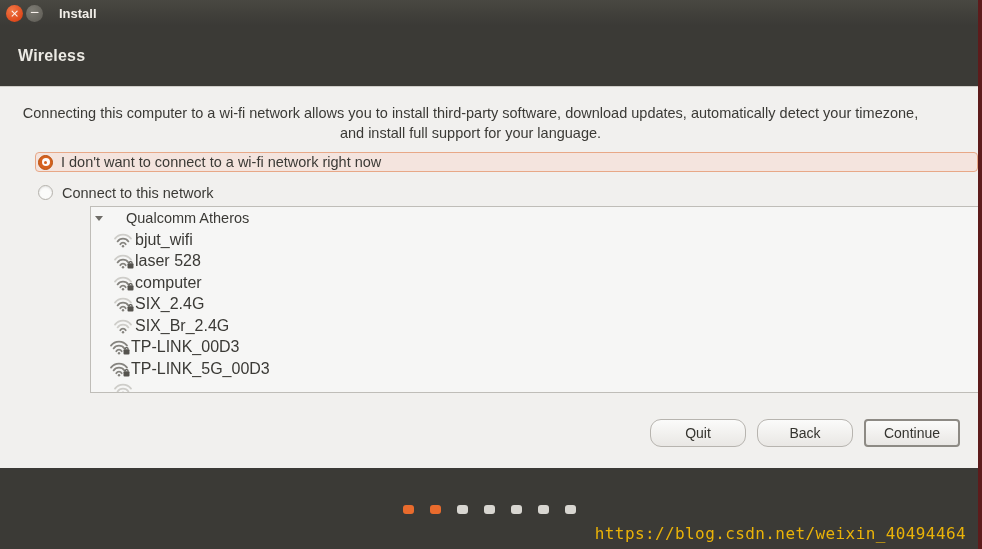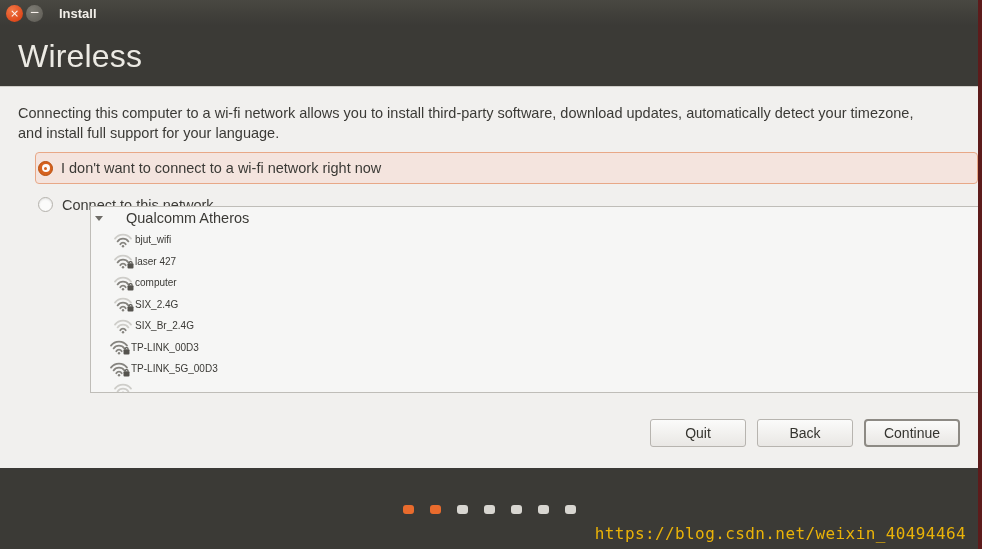--- a/index.html
+++ b/index.html
@@ -63,59 +63,60 @@
   
   .heading-bar {
     height: 60px;
     background: #3b3a36;
     display: flex;
     align-items: center;
     padding-left: 18px;
   }
   .heading-bar h1 {
     color: #eceae4;
-    font-size: 32px;
-    font-weight: normal;
+    font-size: 16px;
+    font-weight: bold;
     letter-spacing: .2px;
   }
 
   
   .content {
     position: absolute;
     left: 0;
     top: 86px;
     width: 978px;
     height: 382px;
     background: #f1f0ee;
     border-top: 1px solid #cfcdc8;
     padding: 16px 18px 0 18px;
   }
 
   .intro {
     font-size: 14.5px;
     color: #3b3a36;
     line-height: 20px;
     width: 905px;
+    text-align: center;
   }
 
   
   .radio-row {
     display: flex;
     align-items: center;
     height: 23px;
     margin-top: 9px;
   }
   .radio-row.selected {
     background: #f4e4de;
     border: 1px solid #e8a887;
     border-radius: 4px;
     width: 943px;
     margin-left: 17px;
     padding-left: 2px;
-    height: 32px;
+    height: 20px;
   }
   .radio-row.plain { margin-left: 20px; }
 
   .radio {
     width: 15px; height: 15px;
     border-radius: 50%;
     flex: 0 0 auto;
     margin-right: 9px;
     position: relative;
   }
@@ -188,21 +189,21 @@
     align-items: center;
     height: 21.5px;
   }
   .wifi-wrap {
     position: relative;
     width: 22px; height: 16px;
     flex: 0 0 auto;
   }
   .wifi-wrap svg { display: block; }
   .net-name {
-    font-size: 10px;
+    font-size: 16px;
     color: #3b3a36;
     white-space: nowrap;
   }
 
   
   .btn-bar {
     position: absolute;
     left: 0;
     top: 332px;
     width: 978px;
@@ -211,21 +212,21 @@
     padding-right: 18px;
     gap: 11px;
   }
   .btn {
     width: 96px;
     height: 28px;
     font-size: 14px;
     color: #35342f;
     background: linear-gradient(to bottom, #fbfbfa 0%, #f2f1ef 50%, #e9e7e4 100%);
     border: 1px solid #b7b4af;
-    border-radius: 3px;
+    border-radius: 11px;
     font-family: "Liberation Sans", sans-serif;
     cursor: pointer;
   }
   .btn.default {
     border: 2px solid #8d8a84;
     border-radius: 4px;
   }
 
   
   .footer {
@@ -317,21 +318,21 @@
               <svg width="22" height="16" viewBox="0 0 22 16">
     <path d="M2 6.6 A10 10 0 0 1 18 6.6" fill="none" stroke="#cecdc9" stroke-width="1.8" stroke-linecap="round"></path>
     <path d="M4.6 9.4 A6.6 6.6 0 0 1 15.4 9.4" fill="none" stroke="#85837e" stroke-width="1.8" stroke-linecap="round"></path>
     <path d="M7.3 12.2 A3.2 3.2 0 0 1 12.7 12.2" fill="none" stroke="#85837e" stroke-width="1.8" stroke-linecap="round"></path>
     <circle cx="10" cy="14.2" r="1.2" fill="#85837e"></circle>
 
     <rect x="14.5" y="10.2" width="6" height="5.2" rx="1" fill="#55534e"></rect>
     <path d="M16 10.2 a1.6 1.6 0 0 1 3.2 0" fill="none" stroke="#55534e" stroke-width="1.1"></path>
               </svg>
             </span>
-            <span class="net-name">laser 427</span>
+            <span class="net-name">laser 528</span>
           </div>
           <div class="net-row">
             <span class="wifi-wrap" style="margin-left:22px">
               <svg width="22" height="16" viewBox="0 0 22 16">
     <path d="M2 6.6 A10 10 0 0 1 18 6.6" fill="none" stroke="#cecdc9" stroke-width="1.8" stroke-linecap="round"></path>
     <path d="M4.6 9.4 A6.6 6.6 0 0 1 15.4 9.4" fill="none" stroke="#85837e" stroke-width="1.8" stroke-linecap="round"></path>
     <path d="M7.3 12.2 A3.2 3.2 0 0 1 12.7 12.2" fill="none" stroke="#85837e" stroke-width="1.8" stroke-linecap="round"></path>
     <circle cx="10" cy="14.2" r="1.2" fill="#85837e"></circle>
 
     <rect x="14.5" y="10.2" width="6" height="5.2" rx="1" fill="#55534e"></rect>

